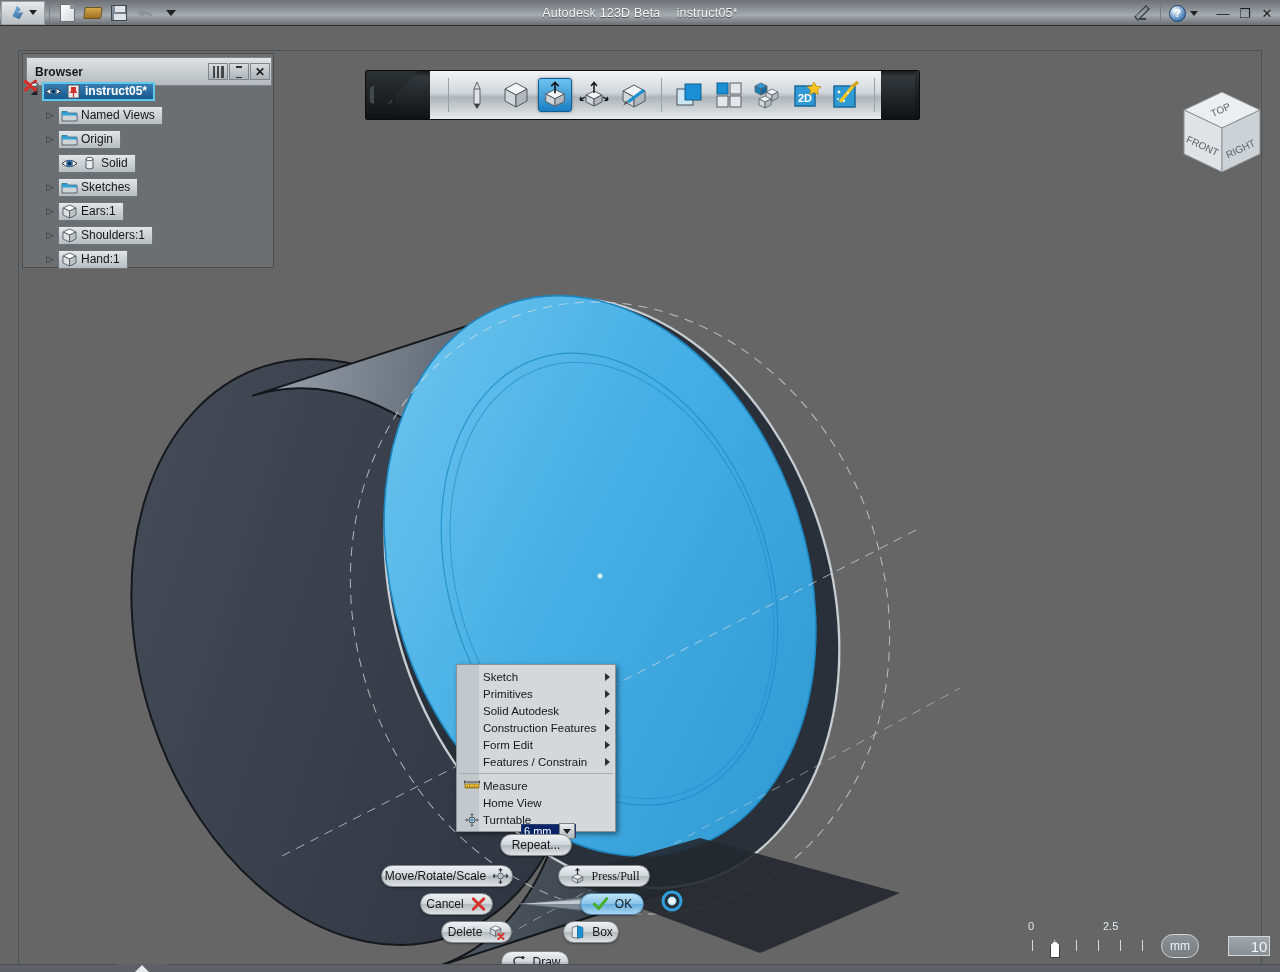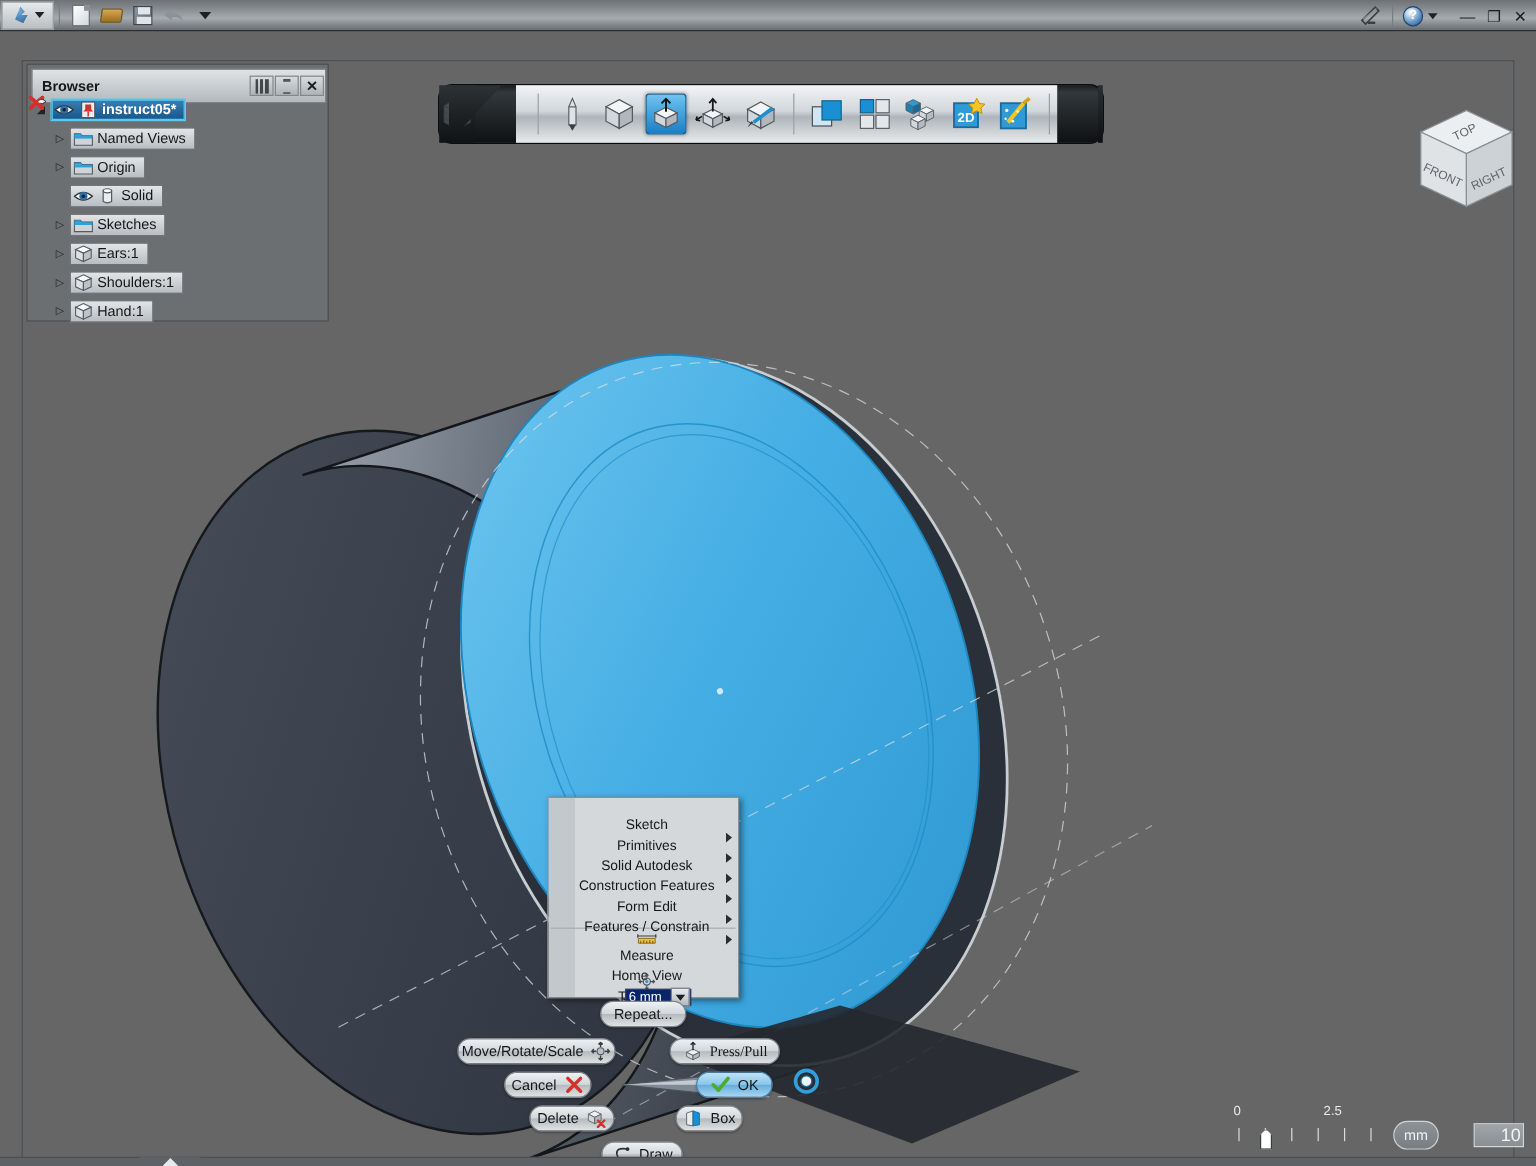--- a/index.html
+++ b/index.html
@@ -101,21 +101,21 @@
   .node.sel .nlabel{color:#ffffff;font-weight:bold;}
   .nlabel{font-size:12px;color:#14171a;white-space:nowrap;}
   .icn{width:17px;height:15px;position:relative;flex:none;}
   .ic-eye{width:17px;height:13px;}
   .ic-red-x{position:absolute;left:-2px;top:0;width:15px;height:14px;}
 
   
   .maintoolbar{
     position:absolute;left:365px;top:22px;width:555px;height:50px;
     background:linear-gradient(to bottom,#1a1d1f 0%,#33383c 12%,#0e1113 100%);
-    border:1px solid #0a0c0d;border-radius:12px;
+    border:1px solid #0a0c0d;border-radius:2px;
     display:flex;align-items:center;gap:34px;
   }
   .mt-left{
     width:92px;height:48px;position:relative;
     background:linear-gradient(to bottom,#2c3134,#101315);
     display:flex;align-items:center;justify-content:center;
   }
   .mt-left:after{
     content:"";position:absolute;right:-22px;top:0;width:44px;height:48px;
     background:linear-gradient(to bottom,#2c3134,#101315);
@@ -139,21 +139,21 @@
   .model{position:absolute;left:0;top:0;width:1280px;height:924px;pointer-events:none;}
 
   
   .ctxmenu{
     position:absolute;left:456px;top:616px;width:160px;
     background:linear-gradient(to right,#c3c8cc 0,#c3c8cc 22px,#d4d8db 22px,#d4d8db 100%);
     border:1px solid #8b9094;
     box-shadow:2px 2px 5px rgba(0,0,0,.45);
     padding:3px 0;
   }
-  .ctxitem{height:17px;display:flex;align-items:center;font-size:11.5px;color:#15181a;padding-left:4px;flex-direction:column;}
+  .ctxitem{height:17px;display:flex;align-items:center;font-size:11.5px;color:#15181a;padding-left:4px;}
   .ctxitem .cilabel{margin-left:20px;}
   .ctxitem .ciarrow{margin-left:auto;margin-right:5px;width:0;height:0;
      border-top:4px solid transparent;border-bottom:4px solid transparent;border-left:5px solid #2a2e31;}
   .ctxsep{height:1px;background:#a7acb0;margin:3px 2px;}
   .ci-icon{width:18px;height:14px;margin-left:2px;position:relative;flex:none;}
   .ctxitem .cilabel.noindent{margin-left:2px;}
 
   
   .pill{
     position:absolute;height:22px;border-radius:11px;
@@ -235,20 +235,23 @@
     </div>
     <div class="qicon">
       <svg class="ic-undo" viewBox="0 0 20 13">
         <path d="M8 1 L1 6 L8 11 L8 8 Q15 7 18 12 Q18 4 8 4 Z" fill="#8b9299" stroke="#4d5season" stroke-width="0"></path>
       </svg>
     </div>
     <div class="qicon" style="display:flex;align-items:center;justify-content:center;">
       <div style="width:0;height:0;border-left:5px solid transparent;border-right:5px solid transparent;border-top:6px solid #1d2124;"></div>
     </div>
 
+    <div class="titletext">
+      <span>Autodesk 123D Beta</span><span class="fname">instruct05*</span>
+    </div>
 
     <div class="tb-right">
       <svg class="ic-dish" viewBox="0 0 20 18">
         <path d="M3 13 L14 2 L17 5 L6 16 Z" fill="none" stroke="#3a3f43" stroke-width="1.4"></path>
         <path d="M4 12 L15 3" stroke="#8b9299" stroke-width="1"></path>
         <rect x="8" y="14" width="6" height="2" fill="#3a3f43"></rect>
       </svg>
       <div class="tb-sep"></div>
       <div class="ic-help">?</div>
       <div class="tb-caret"></div>

